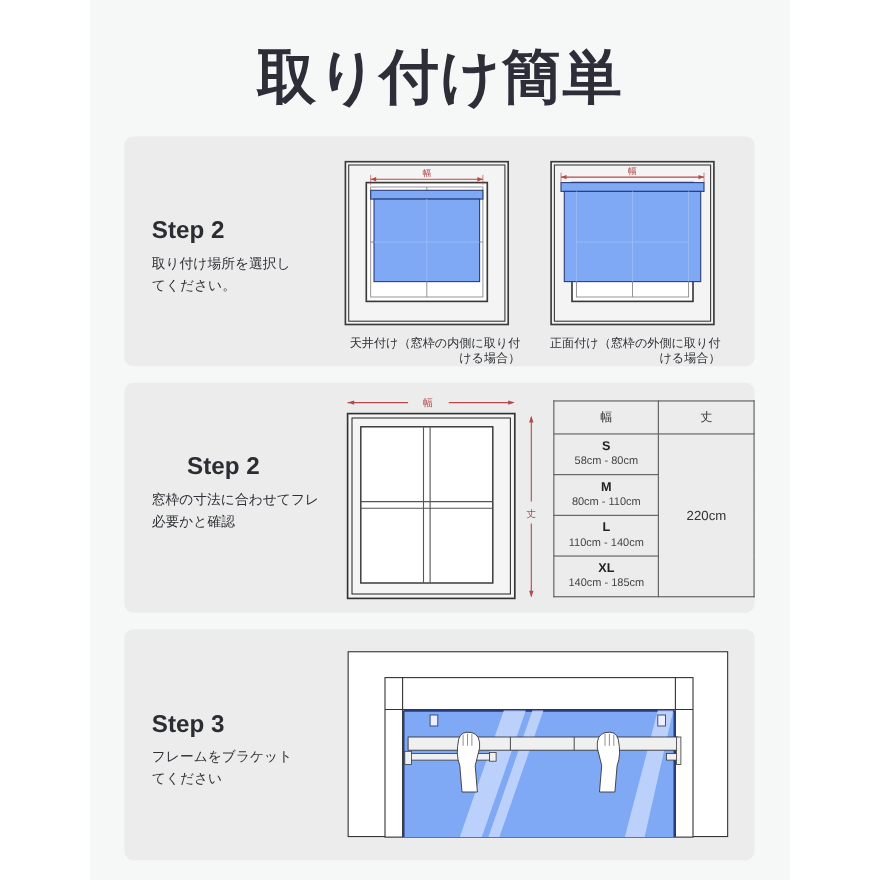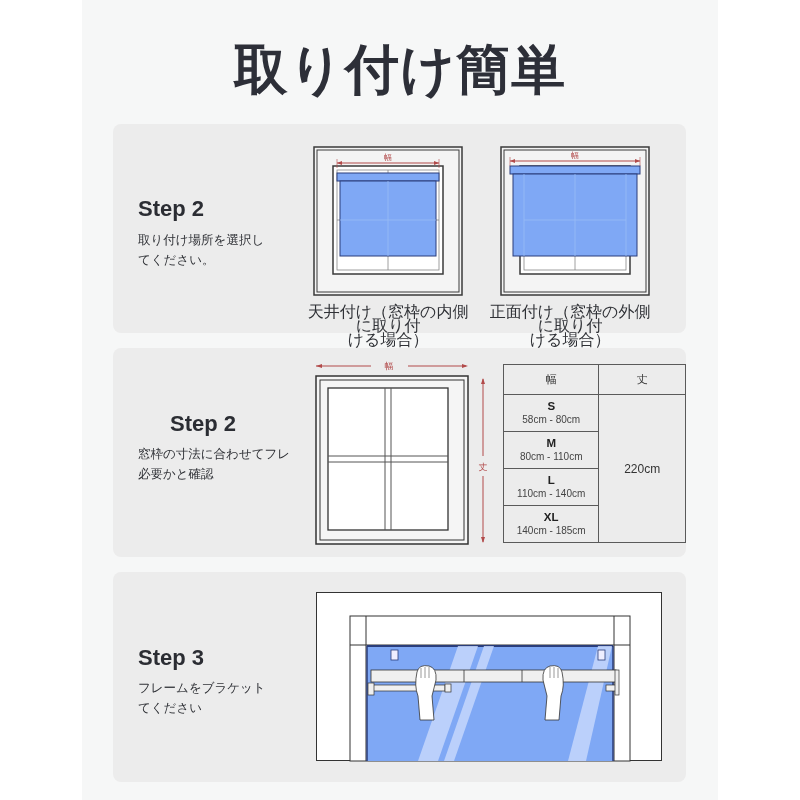--- a/index.html
+++ b/index.html
@@ -5,21 +5,21 @@
   html, body { margin:0; padding:0; }
   body { width:800px; height:800px; background:#ffffff; position:relative; overflow:hidden;
          font-family:"DejaVu Sans", "Liberation Sans", sans-serif; color:#2b2e36; }
   .panel { position:absolute; left:82px; top:0; width:636px; height:800px; background:#f6f7f7; }
   .title { position:absolute; left:0; top:34px; width:800px; text-align:center; font-size:54px; font-weight:bold;
            color:#2d2f38; letter-spacing:1px; }
   .card { position:absolute; left:113px; width:573px; background:#ececec; border-radius:8px; }
   .step-title { position:absolute; left:25px; font-family:"Liberation Sans", sans-serif; font-weight:bold;
                 font-size:22px; color:#2b2d33; }
   .step-desc { position:absolute; left:25px; font-size:12.5px; line-height:20px; color:#2f3136; }
-  .caption { position:absolute; font-size:16px; line-height:14px; text-align:center; color:#2f3136; }
+  .caption { position:absolute; font-size:11px; line-height:14px; text-align:right; color:#2f3136; }
   svg { position:absolute; overflow:visible; }
   .size-table { position:absolute; border-collapse:collapse; font-family:"Liberation Sans", sans-serif; }
   .size-table td, .size-table th { border:1px solid #5a5a5a; text-align:center; padding:0; }
   .size-table th { font-weight:normal; font-size:11px; height:29px; color:#333; }
   .size-table td.sz { height:36px; width:95px; }
   .sz-name { display:block; font-weight:bold; font-size:11.5px; color:#222; line-height:13px; }
   .sz-range { display:block; font-size:10px; color:#444; line-height:13px; }
   .len { font-size:12px; color:#333; width:86px; }
 </style>
 </head>

